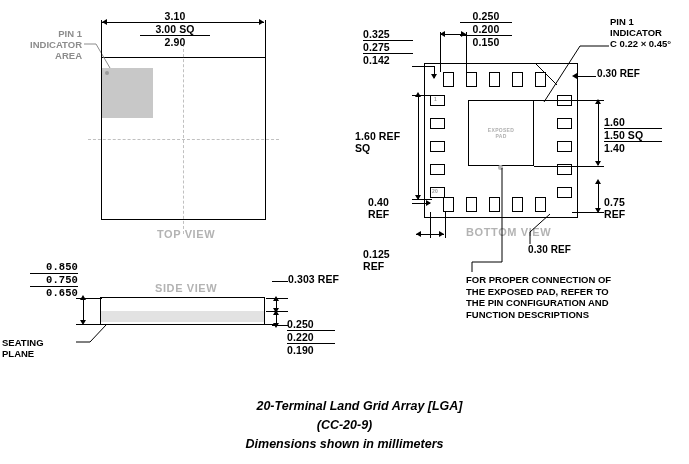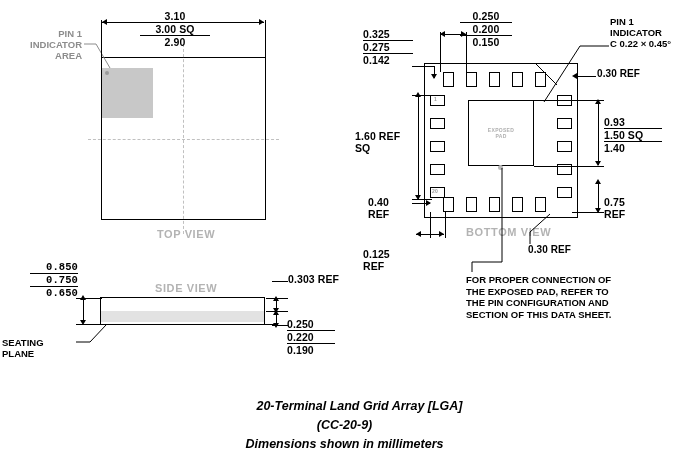--- a/index.html
+++ b/index.html
@@ -182,21 +182,21 @@
   </div>
   <div class="abs hline" style="left:412px; top:66px; width:22px;"></div>
   <div class="abs vline" style="left:434px; top:66px; height:12px;"></div>
   <div class="arrowD" style="left:431px; top:74px;"></div>
 
   <div class="abs dim small" style="left:597px; top:68px;">0.30 REF</div>
   <div class="abs hline" style="left:574px; top:76px; width:22px;"></div>
   <div class="arrowL" style="left:572px; top:73px;"></div>
 
   <div class="abs stack dim" style="left:604px; top:116px; text-align:left; width:58px;">
-    <div>0.93</div>
+    <div>1.60</div>
     <div class="bar">1.50 SQ</div>
     <div class="bar">1.40</div>
   </div>
 
   <div class="abs vline" style="left:598px; top:102px; height:63px;"></div>
   <div class="arrowU" style="left:595px; top:99px;"></div>
   <div class="arrowD" style="left:595px; top:161px;"></div>
   <div class="abs hline" style="left:534px; top:100px; width:70px;"></div>
   <div class="abs hline" style="left:534px; top:166px; width:70px;"></div>
 
@@ -240,21 +240,21 @@
   <div class="abs" style="left:528px; top:212px; width:32px; height:34px;">
     <svg width="32" height="34" viewBox="0 0 32 34">
       <polyline points="2,32 2,20 22,2" fill="none" stroke="#000" stroke-width="1"></polyline>
     </svg>
   </div>
 
   <div class="abs note" style="left:466px; top:274px; text-align:left; width:210px; line-height:11.5px;">
     <div>FOR PROPER CONNECTION OF</div>
     <div>THE EXPOSED PAD, REFER TO</div>
     <div>THE PIN CONFIGURATION AND</div>
-    <div>SECTION OF THIS DATA SHEET.</div>
+    <div>FUNCTION DESCRIPTIONS</div>
   </div>
   <div class="abs" style="left:470px; top:166px; width:46px; height:108px;">
     <svg width="46" height="108" viewBox="0 0 46 108">
       <polyline points="32,2 32,96 2,96 2,106" fill="none" stroke="#000" stroke-width="1"></polyline>
     </svg>
   </div>
 
   <div class="abs sv-body" style="left:100px; top:297px; width:165px; height:28px;"></div>
   <div class="abs sv-band" style="left:101px; top:311px; width:163px; height:11px;"></div>
   <div class="abs seating" style="left:76px; top:324px; width:200px;"></div>

